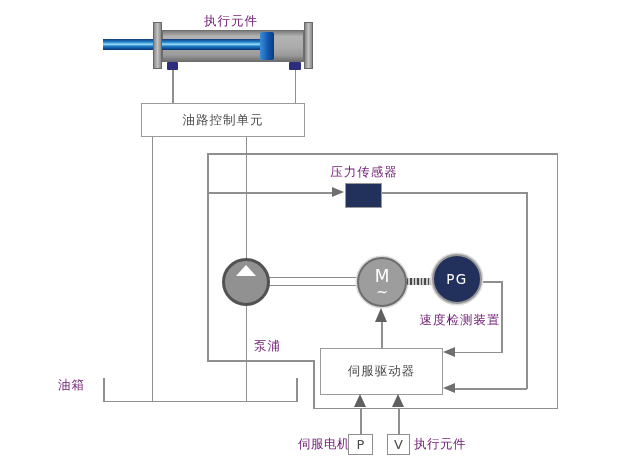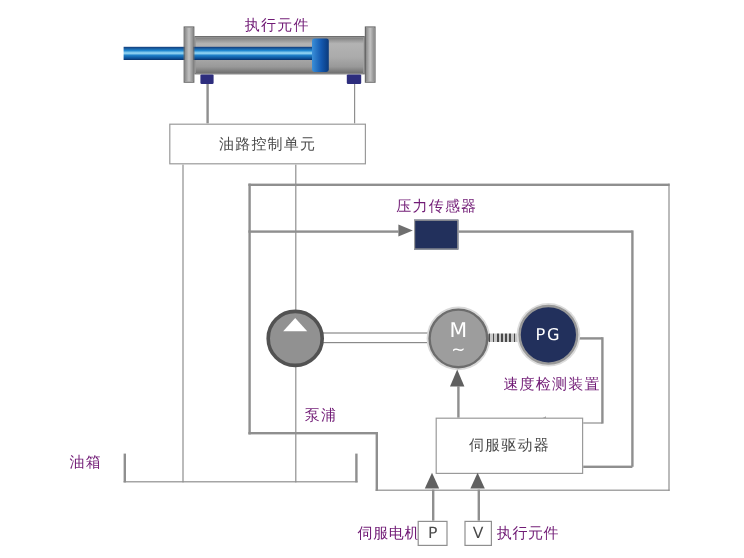--- a/index.html
+++ b/index.html
@@ -89,21 +89,21 @@
   </div>
 
   <div style="position:absolute;left:407px;top:277.5px;width:25px;height:7px;border-radius:1px;
        background:repeating-linear-gradient(90deg,#4a4a4a 0 1.5px,#c9c9c9 1.5px 3.5px);"></div>
 
   <div class="circle" style="left:432px;top:254px;width:50px;height:50px;background:#22305c;border:2.5px solid #989898;box-shadow:0 0 0 1.5px #dcdcdc;">
     <span style="color:#fff;font-size:13.5px;letter-spacing:1.5px;">PG</span>
   </div>
   <div class="lbl ctr" style="left:412px;top:312px;width:96px;">速度检测装置</div>
 
-  <div class="box" style="left:320px;top:348px;width:123px;height:47px;margin-left:43px;">
+  <div class="box" style="left:320px;top:348px;width:123px;height:47px;">
     <span>伺服驱动器</span>
   </div>
   <div class="v" style="left:381px;top:322px;height:26px;"></div>
   <div class="arrow ar-up" style="left:374.5px;top:308px;"></div>
 
   <div class="v" style="left:360px;top:408px;height:26px;"></div>
   <div class="arrow ar-up" style="left:353.5px;top:394px;border-bottom-width:13px;border-left-width:6px;border-right-width:6px;"></div>
   <div class="v" style="left:398px;top:408px;height:26px;"></div>
   <div class="arrow ar-up" style="left:391.5px;top:394px;border-bottom-width:13px;border-left-width:6px;border-right-width:6px;"></div>
 

